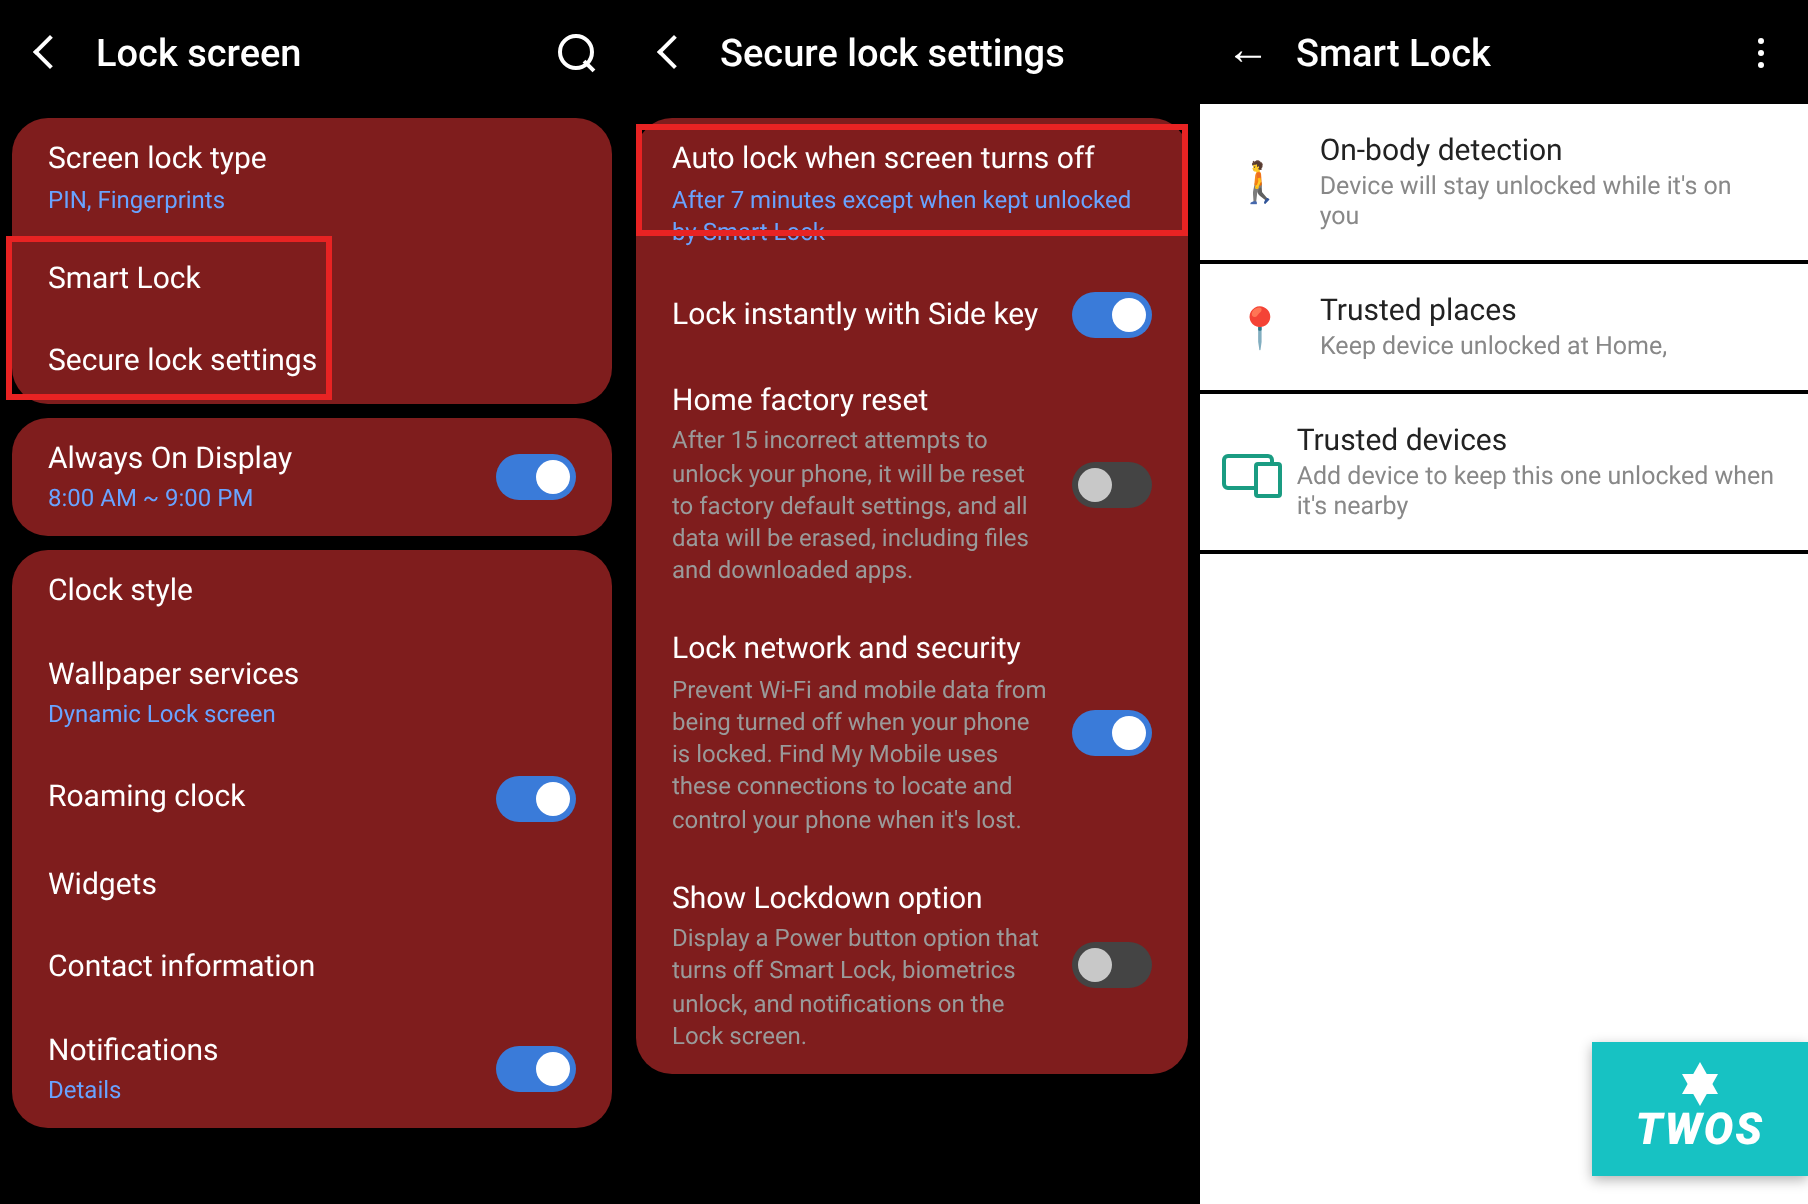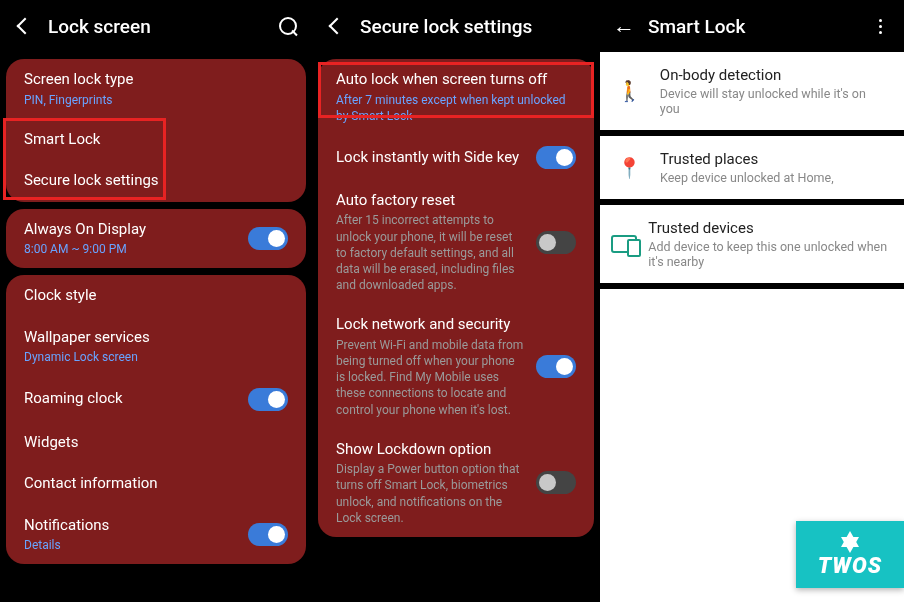--- a/index.html
+++ b/index.html
@@ -105,21 +105,21 @@
   .toggle.off { background: #444; }
   .toggle.off::after { left: 3px; background: #c8c8c8; }
 
   
   .redbox { position: absolute; border: 3px solid #e82323; pointer-events: none; }
 
   
   .row3 {
     display: flex; align-items: center;
     padding: 14px 16px 14px 0;
-    border-bottom: 6px solid #000000;
+    border-bottom: 2px solid #000000;
   }
   .row3 .iconcol {
     width: 60px; display: flex; align-items: center; justify-content: center;
     color: #1a9c82;
   }
   .row3 .t1b { font-size: 15px; color: #222; }
   .row3 .t2b { font-size: 12.5px; color: #888; margin-top: 2px; }
 
   
   .ic-body::before { content: "🚶"; font-size: 20px; }
@@ -264,21 +264,21 @@
       </div>
     </div>
     <div class="item">
       <div class="texts">
         <div class="t1">Lock instantly with Side key</div>
       </div>
       <div class="toggle on"></div>
     </div>
     <div class="item">
       <div class="texts">
-        <div class="t1">Auto factory reset</div>
+        <div class="t1">Home factory reset</div>
         <div class="t2 grey">After 15 incorrect attempts to unlock your phone, it will be reset to factory default settings, and all data will be erased, including files and downloaded apps.</div>
       </div>
       <div class="toggle off"></div>
     </div>
     <div class="item">
       <div class="texts">
         <div class="t1">Lock network and security</div>
         <div class="t2 grey">Prevent Wi-Fi and mobile data from being turned off when your phone is locked. Find My Mobile uses these connections to locate and control your phone when it's lost.</div>
       </div>
       <div class="toggle on"></div>

